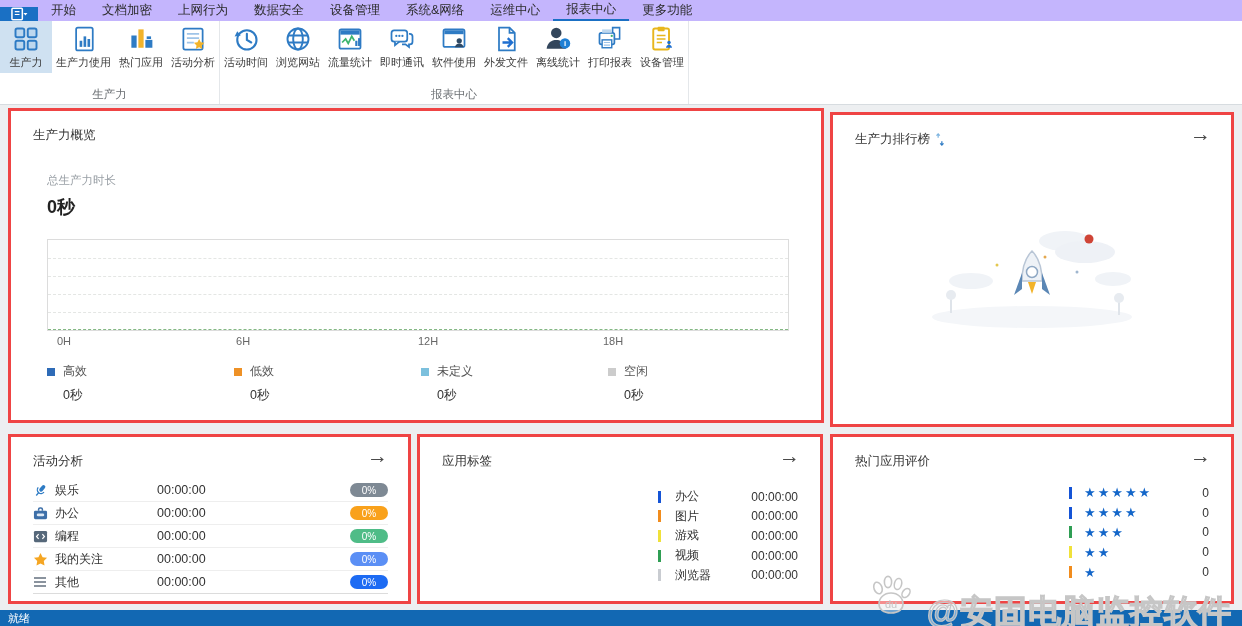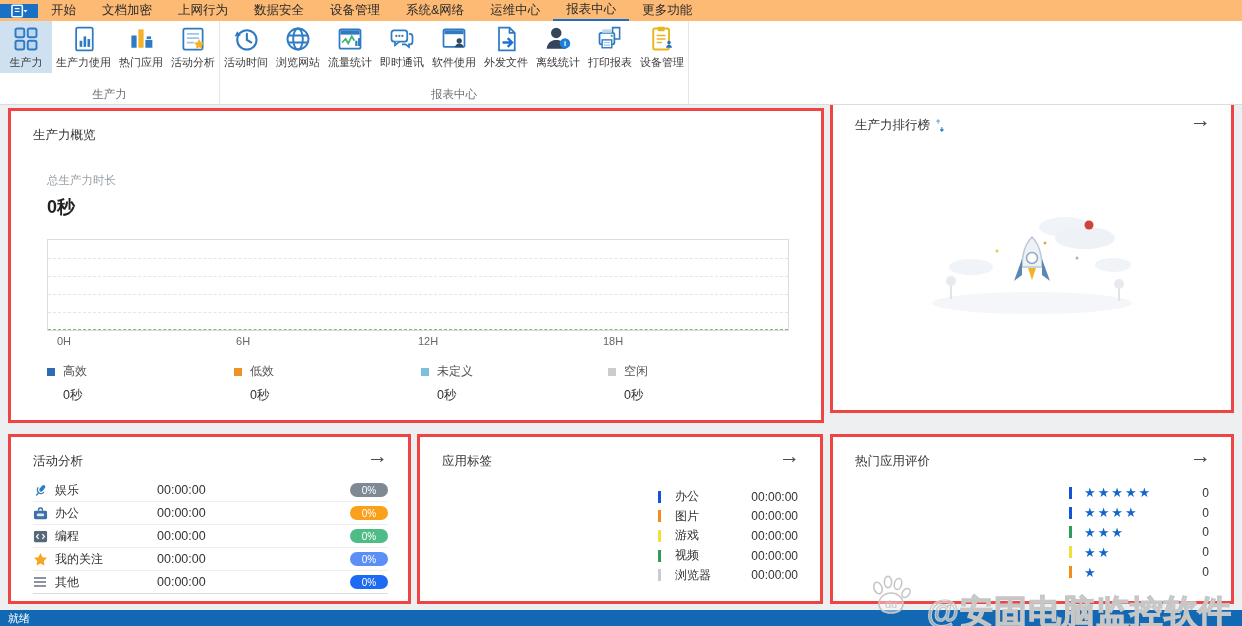--- a/index.html
+++ b/index.html
@@ -3,21 +3,21 @@
 <meta charset="utf-8">
 <style>
   html,body{margin:0;padding:0;}
   body{
     width:1242px;height:626px;overflow:hidden;position:relative;
     font-family:"Liberation Sans","DejaVu Sans",sans-serif;
     background:#edeff1;color:#333;
     -webkit-font-smoothing:antialiased;
   }
   
-  .menubar{position:absolute;left:0;top:0;width:100%;height:21px;background:#fdba74;display:flex;align-items:center;z-index:5;}
+  .menubar{position:absolute;left:0;top:0;width:100%;height:21px;background:#c4b5fd;display:flex;align-items:flex-end;z-index:5;}
   .appbtn{width:38px;background:#1a70c4;display:flex;align-items:center;justify-content:center;cursor:pointer;}
   .tabs{display:flex;align-items:stretch;}
   .tab{padding:0 13px;font-size:12.5px;line-height:21px;color:#2b2b2b;cursor:pointer;box-sizing:border-box;}
   .tab.active{border-bottom:2px solid #1a70c4;line-height:19px;}
   
   .ribbon{position:absolute;left:0;top:21px;width:100%;height:83px;background:#ffffff;border-bottom:1px solid #d7dce0;display:flex;z-index:5;}
   .rgroup{display:flex;flex-direction:column;border-right:1px solid #e4e7ea;}
   .ritems{display:flex;align-items:flex-start;flex:1;}
   .ritem{display:flex;flex-direction:column;align-items:center;gap:2px;padding:4px 4px 3px;cursor:pointer;min-width:44px;}
   .ritem.active{background:#cfe1f1;}
@@ -272,21 +272,21 @@
     <div class="litem">
       <div class="lrow">
           <span class="lsq" style="background: rgb(204, 204, 204);"></span>
           <span>空闲</span>
         </div>
       <div class="lval">0秒</div>
     </div>
   </div>
 </div>
 
-<div class="panel" style="left:830px;top:98px;width:404px;height:315px;">
+<div class="panel" style="left:830px;top:112px;width:404px;height:315px;">
   <div class="ptitle">
     <span>生产力排行榜</span>
     <svg width="10" height="13" viewBox="0 0 10 14">
         <path d="M3 5V1M1.2 2.8L3 1l1.8 1.8" stroke="#7db4e0" stroke-width="1.3" fill="none"></path>
         <path d="M7 9v4M5.2 11.2L7 13l1.8-1.8" stroke="#2e7bc4" stroke-width="1.3" fill="none"></path>
       </svg>
   </div>
   <div class="parrow">→</div>
   <svg class="illu" width="230" height="112" viewBox="0 0 230 112">
     <ellipse cx="115" cy="98" rx="100" ry="11" fill="#f4f6f9"></ellipse>

